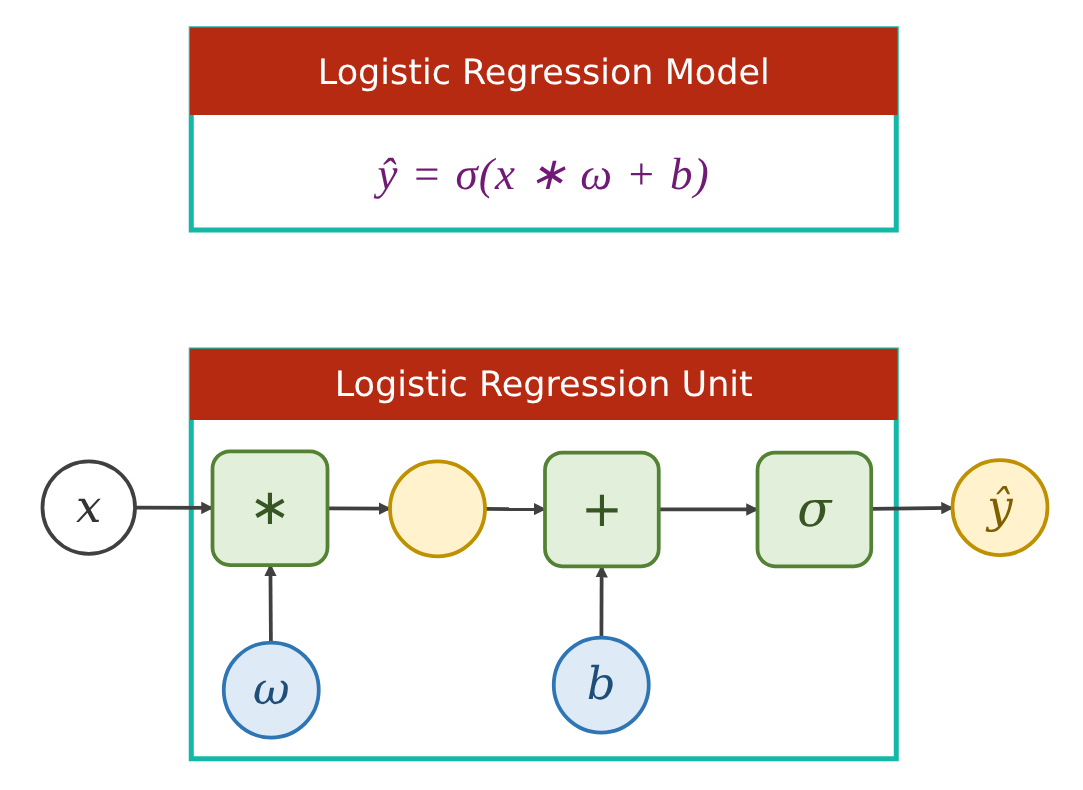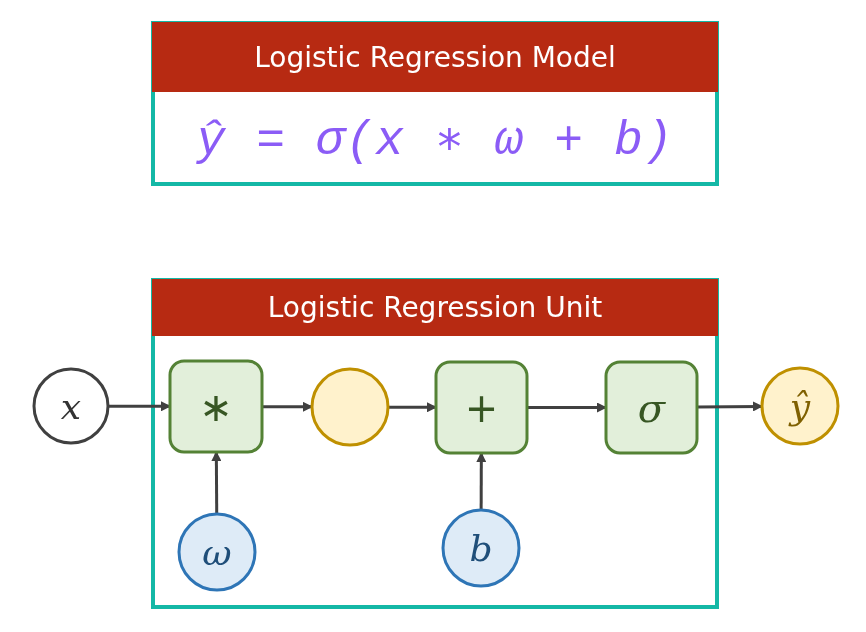--- a/index.html
+++ b/index.html
@@ -4,22 +4,22 @@
 <style>
   html, body { margin: 0; padding: 0; background: #ffffff; }
   body { width: 866px; height: 632px; position: relative; overflow: hidden;
          font-family: "DejaVu Sans", "Liberation Sans", sans-serif; }
   .panel { position: absolute; box-sizing: border-box; border: 4px solid #14b8a6; background: #fff; }
   .panel-header { position: absolute; left: -3px; right: -3px; top: -3px; background: #b72a12; color: #ffffff;
                   display: flex; align-items: center; justify-content: center; font-size: 28px; }
   #model-panel { left: 151px; top: 21px; width: 568px; height: 165px; }
   #model-panel .panel-header { height: 70px; }
   .formula { position: absolute; left: 0; right: 0; top: 70px; bottom: 0; display: flex; align-items: center;
-             justify-content: center; font-family: Liberation Mono, monospace; font-size: 48px;
-             color: #8b5cf6; font-style: italic; letter-spacing: 1px; }
+             justify-content: center; font-family: Liberation Serif, serif; font-size: 36px;
+             color: #701a75; font-style: italic; letter-spacing: 1px; }
   #unit-panel { left: 151px; top: 278px; width: 568px; height: 331px; }
   #unit-panel .panel-header { height: 57px; }
   svg#flow { position: absolute; left: 0; top: 0; width: 866px; height: 632px; }
   .lbl { font-family: "DejaVu Serif", "Liberation Serif", serif; font-style: italic; }
 </style>
 </head>
 <body>
 
 <div class="panel" id="model-panel">
   <div class="panel-header">Logistic Regression Model</div>

